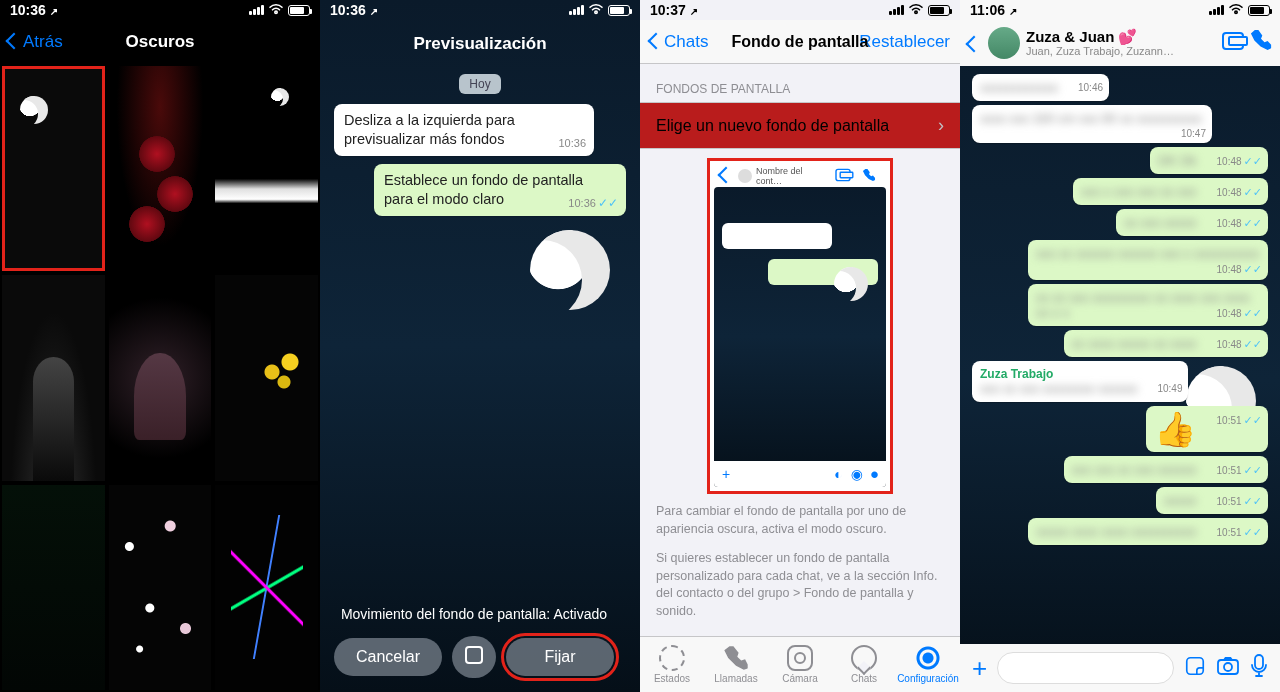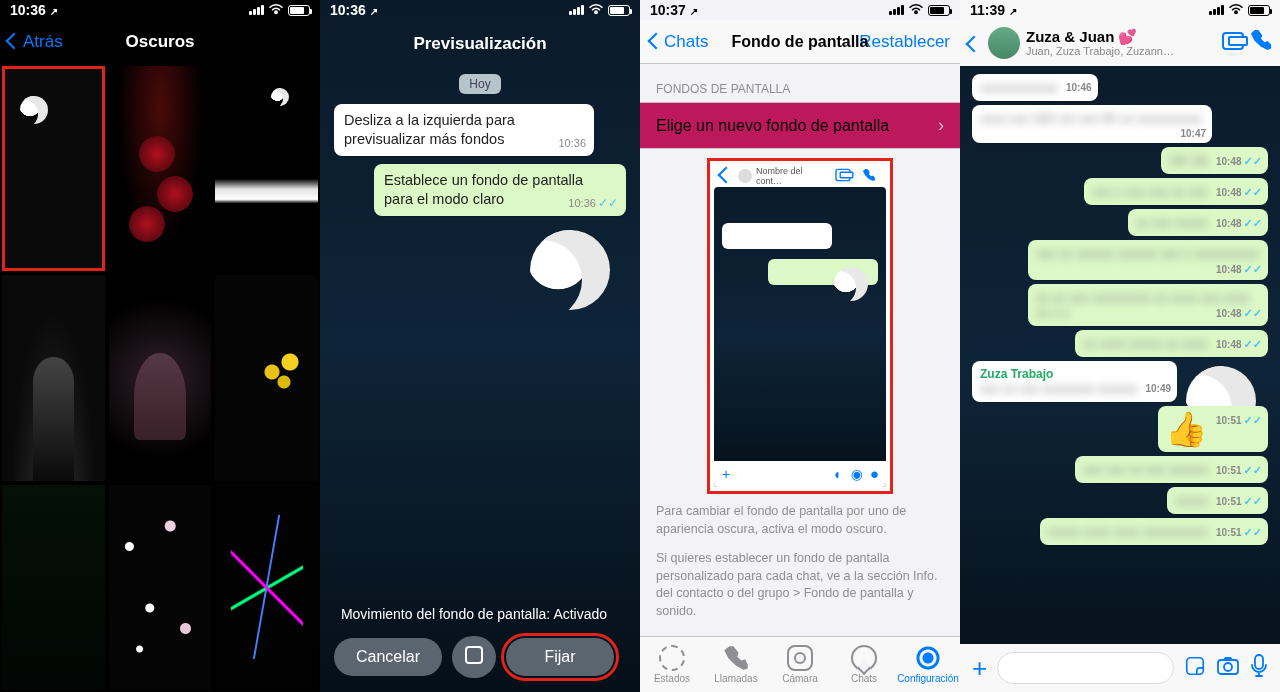--- a/index.html
+++ b/index.html
@@ -73,21 +73,21 @@
   .pill.small{flex:0 0 44px;}
   .pill.red{outline:3px solid var(--red-frame);outline-offset:2px;}
   .swapicon{display:inline-block;width:18px;height:18px;border:2px solid #fff;border-radius:4px;position:relative;}
 
   
   .p3{background:var(--ios-bg);color:#000;}
   .p3 .nav{height:44px;display:flex;align-items:center;justify-content:space-between;padding:0 10px;border-bottom:.5px solid var(--divider);background:#f8f8f8;}
   .p3 .nav .l,.p3 .nav .r{color:var(--ios-blue);font-size:17px;}
   .p3 .nav .c{font-weight:600;font-size:16px;position:absolute;left:0;right:0;text-align:center;pointer-events:none;}
   .sectlabel{font-size:12px;color:var(--ios-grey);padding:18px 16px 6px;text-transform:uppercase;}
-  .row{background:#be185d;border-top:.5px solid var(--divider);border-bottom:.5px solid var(--divider);padding:12px 16px;font-size:16px;display:flex;align-items:center;justify-content:space-between;}
+  .row{background:#b91c1c;border-top:.5px solid var(--divider);border-bottom:.5px solid var(--divider);padding:12px 16px;font-size:16px;display:flex;align-items:center;justify-content:space-between;}
   .chev{color:#c0c0c4;font-size:18px;}
   .previewbox{margin:12px auto 0;width:180px;outline:3px solid var(--red-frame);padding:4px;background:#fff;}
   .pv{background:linear-gradient(#0a1a2a,#0e2438,#050f18);height:300px;border-radius:4px;position:relative;overflow:hidden;}
   .pvbar{background:#fff;height:22px;display:flex;align-items:center;gap:4px;padding:0 6px;font-size:9px;color:#555;}
   .pvbar .b{color:var(--ios-blue);}
   .pvbar .av{width:14px;height:14px;border-radius:50%;background:#ddd;}
   .pvmoon{position:absolute;right:18px;top:80px;width:34px;height:34px;border-radius:50%;box-shadow:inset -12px 4px 0 0 #e8e8e8;background:radial-gradient(circle at 35% 35%,#fff 0 42%,transparent 43%);}
   .pvbub{position:absolute;border-radius:6px;height:26px;}
   .pvbub.in{left:8px;top:36px;width:110px;background:#fff;}
   .pvbub.out{right:8px;top:72px;width:110px;background:var(--wa-green);}
@@ -113,21 +113,21 @@
   .p4 .nav .tt{flex:1;line-height:1.1;}
   .p4 .nav .tt .n{font-size:15px;font-weight:600;}
   .p4 .nav .tt .s{font-size:11px;color:#888;}
   .p4 .status{background:#f8f8f8;color:#000;}
   .chatbody{flex:1;overflow:hidden;padding:6px 6px 0;display:flex;flex-direction:column;position:relative;}
   .p4 .bigmoon{position:absolute;right:24px;top:300px;width:70px;height:70px;border-radius:50%;box-shadow:inset -24px 8px 0 0 #e8e8e8;background:radial-gradient(circle at 35% 35%,#fff 0 42%,transparent 43%);}
   .bub{max-width:240px;border-radius:8px;padding:6px 8px;margin:2px 6px;font-size:13px;position:relative;box-shadow:0 1px 1px rgba(0,0,0,.2);}
   .bub.in{background:#fff;color:#222;align-self:flex-start;}
   .bub.out{background:var(--wa-green);color:#222;align-self:flex-end;}
   .bub .blur{filter:blur(4px);color:#888;user-select:none;}
-  .bub .t{font-size:10px;color:#888;float:right;margin:2px -2px -2px 8px;font-weight:bold;}
+  .bub .t{font-size:10px;color:#888;float:right;margin:2px -2px -2px 20px;}
   .bub .ck{color:#4fc3f7;font-size:11px;margin-left:2px;}
   .sender{font-size:12px;font-weight:600;color:#2a6;}
   .thumbsup{font-size:34px;line-height:1;}
   .inputbar{background:#f8f8f8;height:48px;display:flex;align-items:center;gap:10px;padding:0 12px;}
   .inputbar .plus{color:var(--ios-blue);font-size:26px;font-weight:300;}
   .inputbar .field{flex:1;height:32px;border:1px solid #ddd;border-radius:16px;background:#fff;}
   .inputbar .ic{color:var(--ios-blue);font-size:20px;}
   .camicon{width:22px;height:18px;border:2px solid currentColor;border-radius:4px;position:relative;display:inline-block;}
   .camicon::before{content:"";position:absolute;left:4px;right:-6px;top:2px;bottom:2px;border:2px solid currentColor;border-radius:2px;background:#f8f8f8;}
   .phoneicon{width:22px;height:22px;display:inline-block;background:currentColor;clip-path:polygon(22% 4%,38% 4%,56% 30%,50% 44%,66% 60%,80% 54%,96% 72%,96% 88%,80% 96%,48% 80%,20% 52%,4% 20%);}
@@ -294,21 +294,21 @@
       </div>
     <div class="tab active">
         <span class="tabicon gear"></span>
         <span>Configuración</span>
       </div>
   </div>
 </div>
 
 <div class="pane p4">
   <div class="status">
-    <span><span>11:39</span> <span class="loc">↗</span></span>
+    <span><span>11:06</span> <span class="loc">↗</span></span>
     <span class="right">
       <span class="sig">
           <i></i>
           <i></i>
           <i></i>
           <i></i>
         </span>
       <span><svg width="16" height="12" viewBox="0 0 16 12" fill="none">
             <path d="M8 10.5a1.2 1.2 0 100-2.4 1.2 1.2 0 000 2.4zM4.5 6.8a5 5 0 017 0M2 4.3a8.5 8.5 0 0112 0" stroke="currentColor" stroke-width="1.6" stroke-linecap="round"></path>
           </svg></span>

